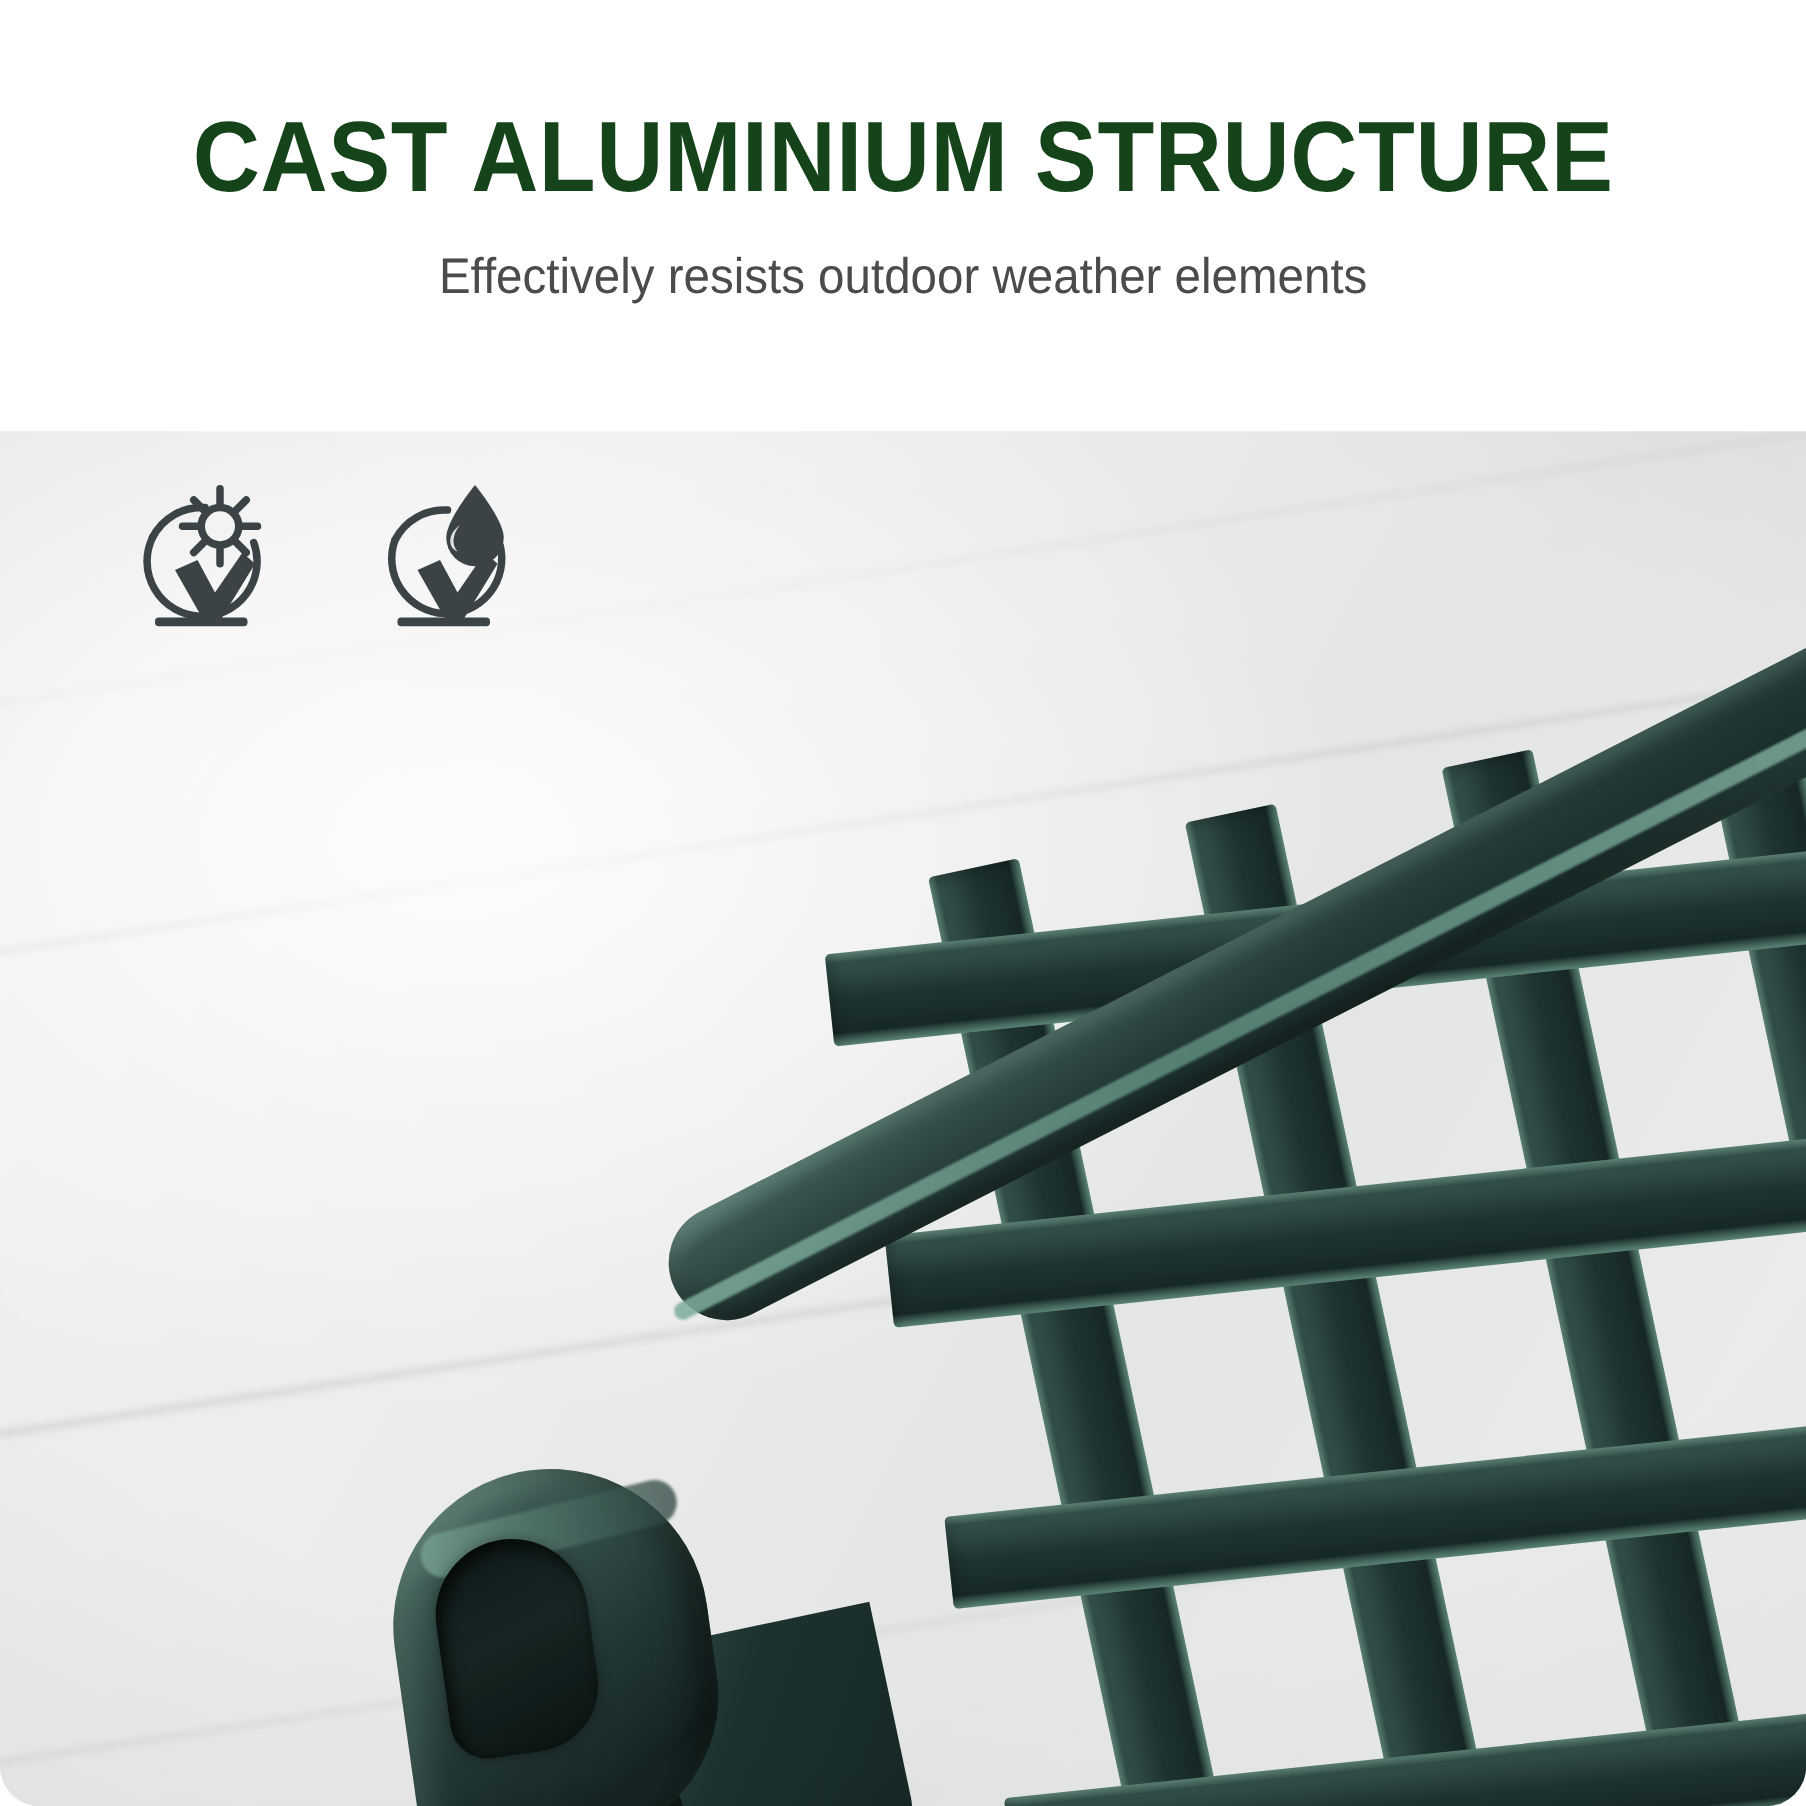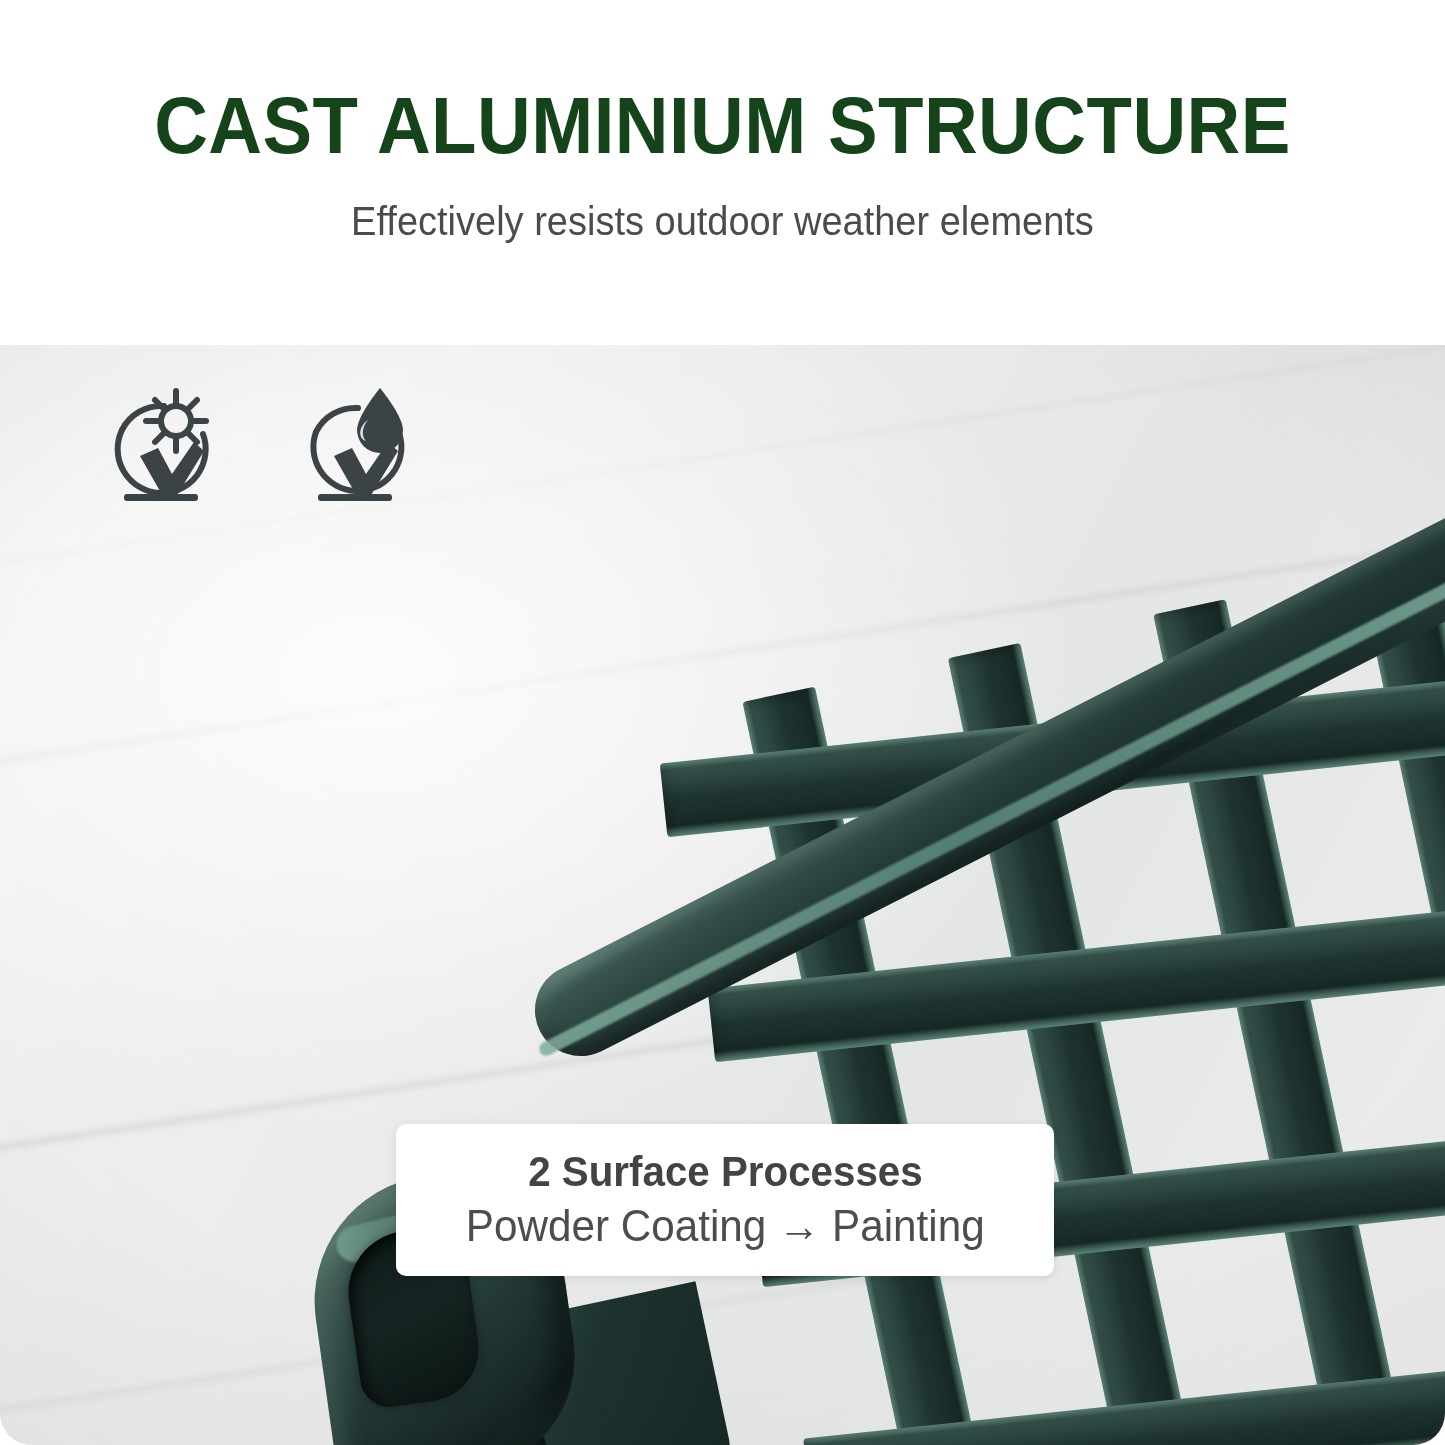--- a/index.html
+++ b/index.html
@@ -252,18 +252,14 @@
         <path d="M16 46 A44 44 0 0 1 58 22"></path>
         <path d="M100 50 A44 44 0 1 1 16 46"></path>
       </g>
       <path d="M80 2 C80 2 57 30 57 44 a23 23 0 0 0 46 0 C103 30 80 2 80 2 z" fill="#3b4347"></path>
       <path d="M68 34 C62 41 61 50 66 55 c-7 -2 -9 -13 2 -21 z" fill="#ffffff" opacity=".85"></path>
       <path d="M34 70 l18 -8 l14 26 l22 -32 l10 9 l-30 49 l-9 0 z" fill="#3b4347"></path>
       <rect x="18" y="108" width="74" height="7" rx="3" fill="#3b4347"></rect>
     </svg>
   </div>
 
-  <div class="card">
-    <div class="card-title">2 Surface Processes</div>
-    <div class="card-sub">Powder Coating → Painting</div>
-  </div>
 
 </div>
 
 </body></html>

